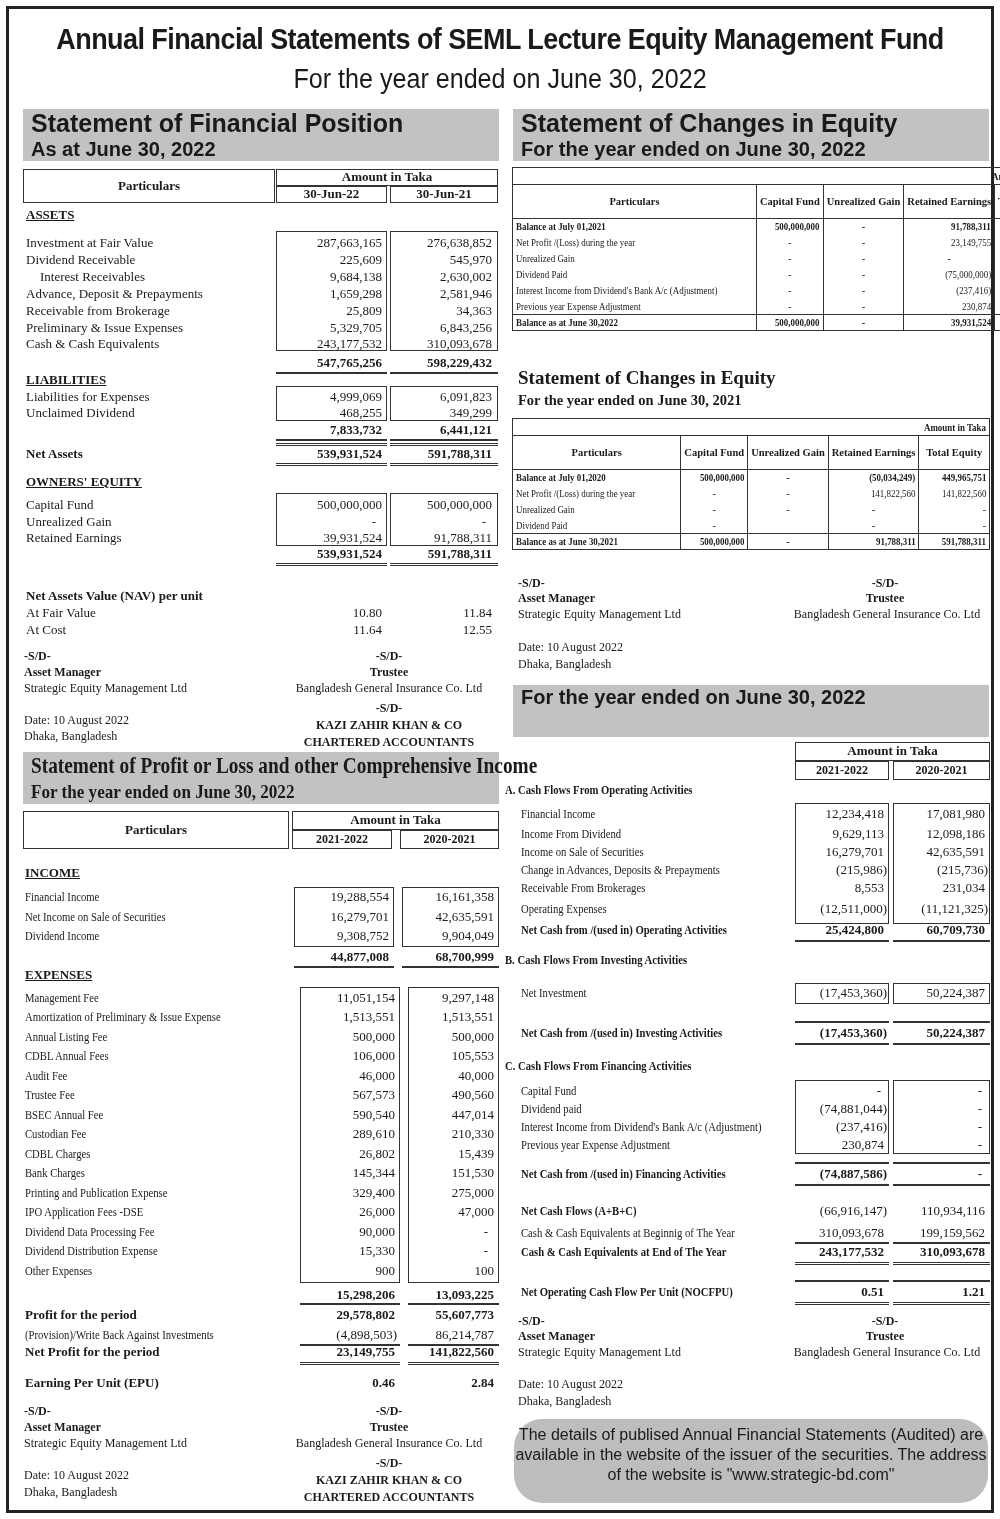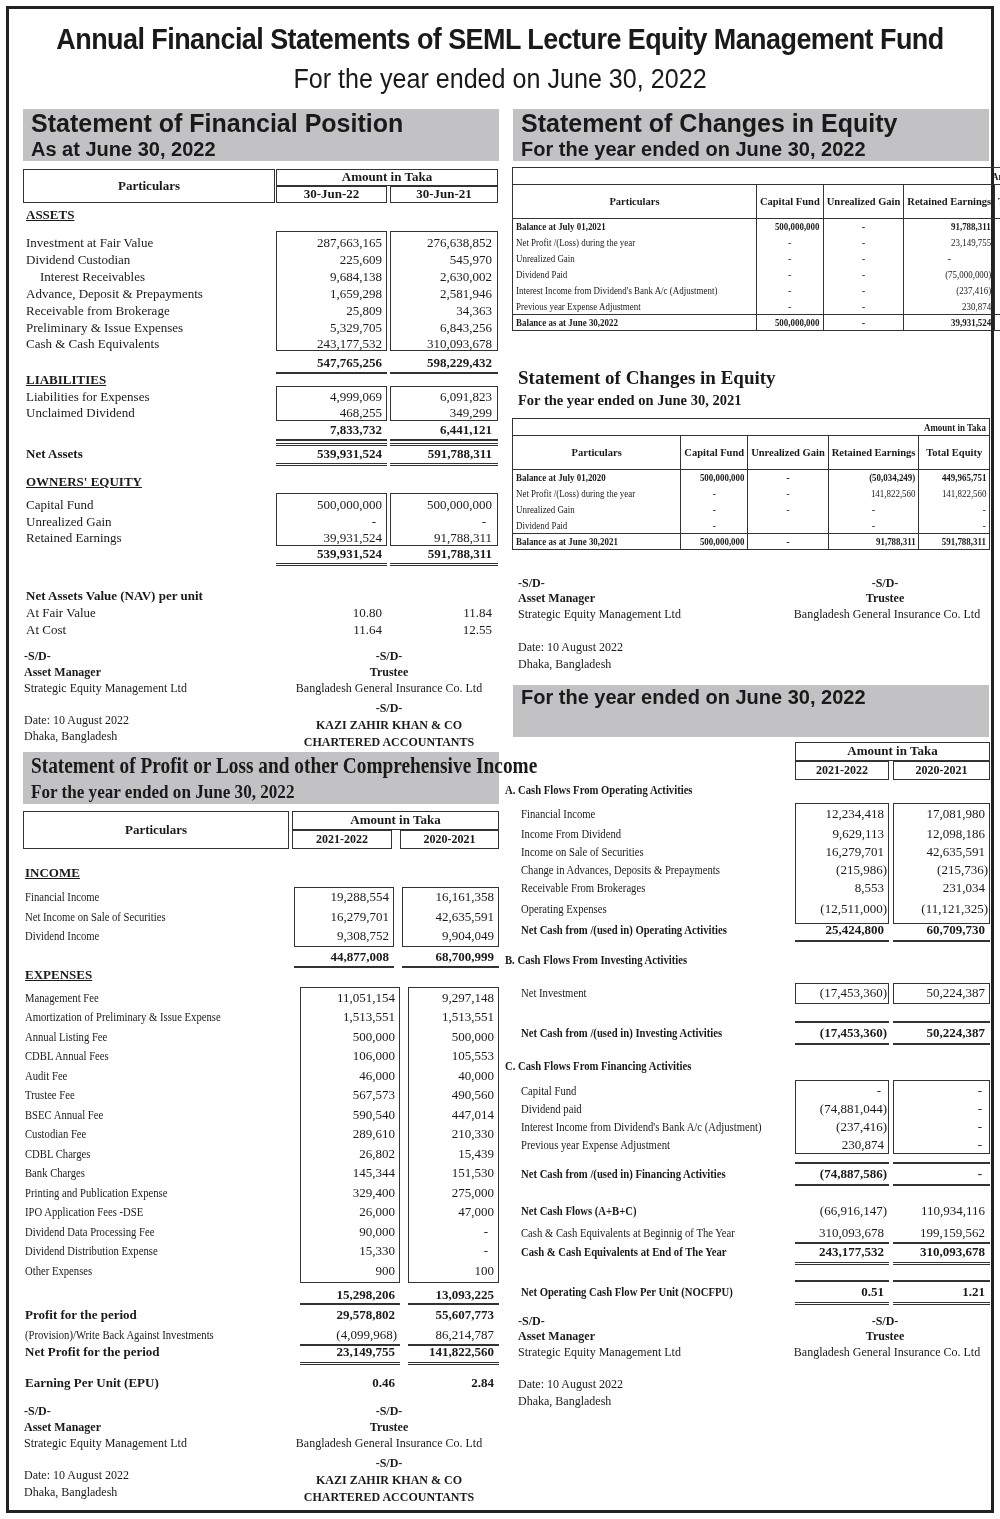--- a/index.html
+++ b/index.html
@@ -64,21 +64,21 @@
   <div class="lbl b u" style="left:17px; top:198px;">ASSETS</div>
 
   <div class="box" style="left:267px; top:222px; width:111px; height:120px;"></div>
   <div class="box" style="left:381px; top:222px; width:108px; height:120px;"></div>
 
   <div>
     <div class="lbl" style="left:17px; top:226px;">Investment at Fair Value</div>
     <div class="num" style="left:267px; width:106px; top:226px;">287,663,165</div>
     <div class="num" style="left:381px; width:102px; top:226px;">276,638,852</div>
 
-    <div class="lbl" style="left:17px; top:243px;">Dividend Custodian</div>
+    <div class="lbl" style="left:17px; top:243px;">Dividend Receivable</div>
     <div class="num" style="left:267px; width:106px; top:243px;">225,609</div>
     <div class="num" style="left:381px; width:102px; top:243px;">545,970</div>
 
     <div class="lbl" style="left:17px; top:260px;margin-left:14px;">Interest Receivables</div>
     <div class="num" style="left:267px; width:106px; top:260px;">9,684,138</div>
     <div class="num" style="left:381px; width:102px; top:260px;">2,630,002</div>
 
     <div class="lbl" style="left:17px; top:277px;">Advance, Deposit &amp; Prepayments</div>
     <div class="num" style="left:267px; width:106px; top:277px;">1,659,298</div>
     <div class="num" style="left:381px; width:102px; top:277px;">2,581,946</div>
@@ -252,21 +252,21 @@
   </div>
   <div class="num b" style="left:291px; width:95px; top:1278px;">15,298,206</div>
   <div class="num b" style="left:399px; width:86px; top:1278px;">13,093,225</div>
   <div class="hr" style="left:291px; width:100px; top:1294px;"></div>
   <div class="hr" style="left:399px; width:91px; top:1294px;"></div>
 
   <div class="lbl b" style="left:16px; top:1298px;">Profit for the period</div>
   <div class="num b" style="left:291px; width:95px; top:1298px;">29,578,802</div>
   <div class="num b" style="left:399px; width:86px; top:1298px;">55,607,773</div>
   <div class="lbl small" style="left:16px; top:1318px; font-size:13px;">(Provision)/Write Back Against Investments</div>
-  <div class="num" style="left:291px; width:97px; top:1318px;">(4,099,968)</div>
+  <div class="num" style="left:291px; width:97px; top:1318px;">(4,898,503)</div>
   <div class="num" style="left:399px; width:86px; top:1318px;">86,214,787</div>
   <div class="hr" style="left:291px; width:100px; top:1335px;"></div>
   <div class="hr" style="left:399px; width:91px; top:1335px;"></div>
   <div class="lbl b" style="left:16px; top:1335px;">Net Profit for the period</div>
   <div class="num b" style="left:291px; width:95px; top:1335px;">23,149,755</div>
   <div class="num b" style="left:399px; width:86px; top:1335px;">141,822,560</div>
   <div class="dbl" style="left:291px; width:100px; top:1353px;"></div>
   <div class="dbl" style="left:399px; width:91px; top:1353px;"></div>
 
   <div class="lbl b" style="left:16px; top:1366px;">Earning Per Unit (EPU)</div>
@@ -544,13 +544,14 @@
     <div class="lbl b" style="left:509px; top:1305px; font-size:12px;">-S/D-</div>
     <div class="lbl b" style="left:509px; top:1320px; font-size:12px;">Asset Manager</div>
     <div class="lbl" style="left:509px; top:1336px; font-size:12px;">Strategic Equity Management Ltd</div>
     <div class="lbl" style="left:509px; top:1368px; font-size:12px;">Date: 10 August 2022</div>
     <div class="lbl" style="left:509px; top:1385px; font-size:12px;">Dhaka, Bangladesh</div>
     <div class="lbl b c" style="left:776px; width:200px; top:1305px; font-size:12px;">-S/D-</div>
     <div class="lbl b c" style="left:776px; width:200px; top:1320px; font-size:12px;">Trustee</div>
     <div class="lbl c" style="left:776px; width:204px; top:1336px; font-size:12px;">Bangladesh General Insurance Co. Ltd</div>
   </div>
 
+  <div class="note" style="left:505px; top:1410px; width:474px; height:84px;">The details of publised Annual Financial Statements (Audited) are available in the website of the issuer of the securities. The address of the website is "www.strategic-bd.com"</div>
 </div>
 
 </body></html>

